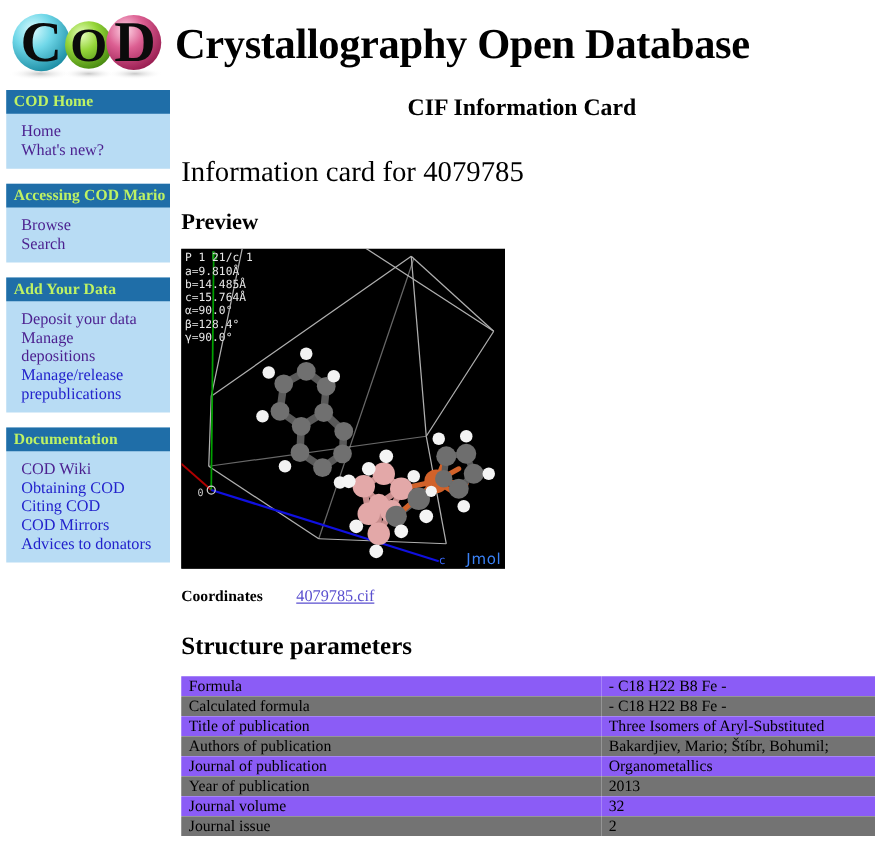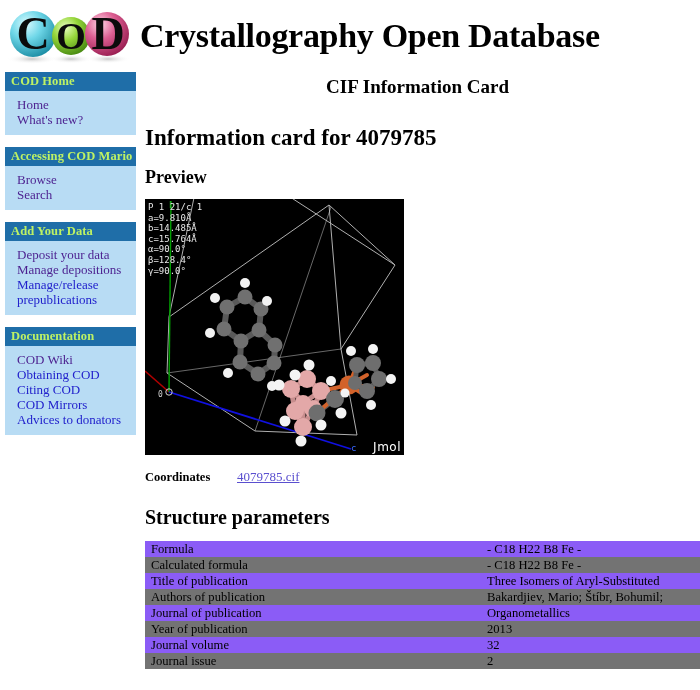--- a/index.html
+++ b/index.html
@@ -61,21 +61,21 @@
   .side-box-title {
     background: #1f6ea8;
     color: #bef264;
     font-weight: bold;
     font-size: 12.5px;
     padding: 2px 0 3px 6px;
     line-height: 14px;
     letter-spacing: 0.1px;
   }
   .side-box-body {
-    padding: 6px 0 8px 0;
+    padding: 6px 15px 8px 0;
   }
   .side-link {
     display: block;
     color: #4b1f8f;
     font-size: 13px;
     line-height: 15px;
     text-decoration: none;
     padding-left: 12px;
     white-space: pre-line;
   }
@@ -92,21 +92,21 @@
   .cif-card-heading {
     text-align: center;
     font-size: 19px;
     font-weight: bold;
     margin: 0;
     padding: 4px 0 0 0;
     width: 545px;
   }
   .info-card-title {
     font-size: 23px;
-    font-weight: bold;
+    font-weight: normal;
     margin: 27px 0 0 0;
     line-height: 26px;
   }
   .nav-line {
     font-size: 13.5px;
     margin-top: 13px;
     font-weight: bold;
     color: #000;
   }
   .nav-line a {
@@ -139,21 +139,21 @@
     font-family: "DejaVu Sans Mono", "Liberation Mono", monospace;
     font-size: 9px;
     line-height: 10.6px;
     white-space: pre;
     text-shadow: 0 0 1px #000;
   }
   .jmol-mark {
     position: absolute;
     right: 3px;
     bottom: 1px;
-    color: #ffffff;
+    color: #3b82f6;
     font-family: "DejaVu Sans", "Liberation Sans", sans-serif;
     font-size: 12px;
     letter-spacing: 0.5px;
   }
 
   
   .coord-row {
     margin-top: 14px;
     font-size: 13px;
     display: flex;

